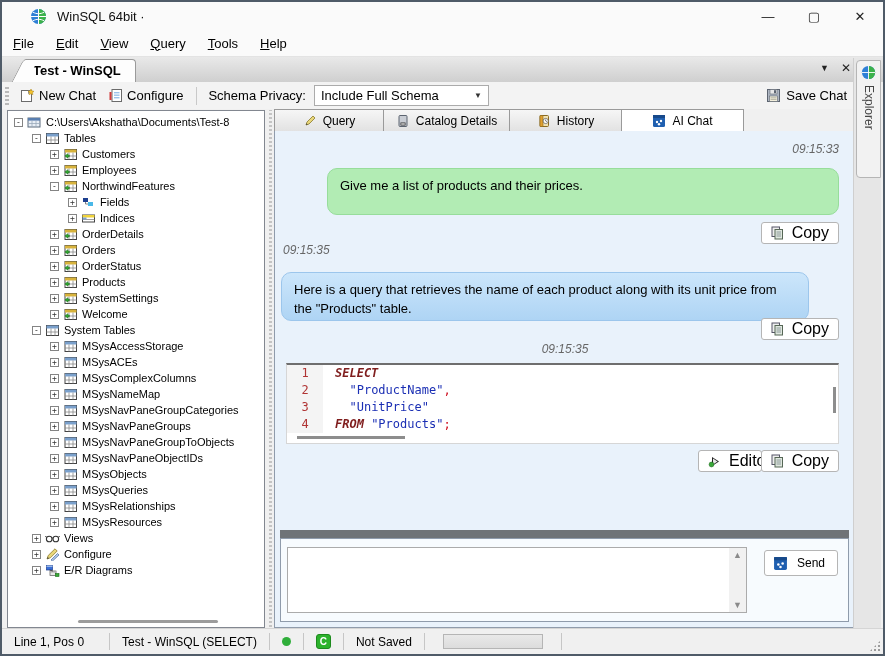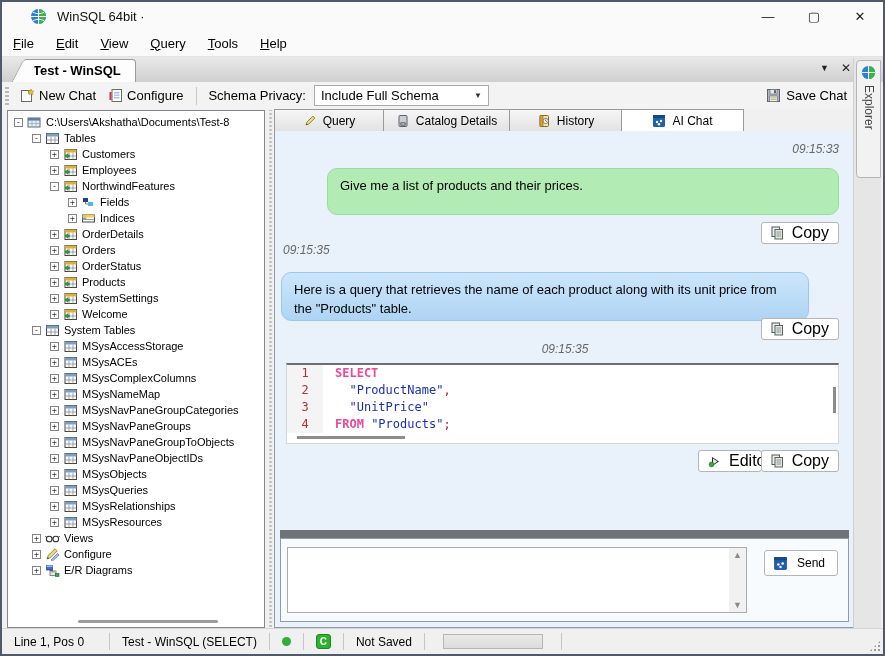--- a/index.html
+++ b/index.html
@@ -56,21 +56,21 @@
   .ts { position:absolute; font-size:12px; font-style:italic; color:#666; }
   .bubble { position:absolute; font-size:13px; padding:8px 12px; border-radius:10px; line-height:1.45; }
   .bubble-user { left:52px; right:16px; top:37px; height:47px; background:#b2ecb4; border:1px solid #97dd9b; }
   .bubble-ai { left:6px; width:528px; top:133px; height:49px; background:#b5d9f7; border:1px solid #9cc6ec; background:linear-gradient(#cce6fb,#aed4f4);margin-top:8px; }
   .chat-btn { position:absolute; height:22px; background:#fff; border:1px solid #b5b5b5; border-radius:3px; display:flex; align-items:center; gap:8px; padding:0 9px; font-size:16px; }
   
   .code-block { position:absolute; left:11px; right:16px; top:232px; height:81px; background:#fff; border:1px solid #d6d6d6; border-top:2px solid #6e6e6e; font-family:"DejaVu Sans Mono",monospace; font-size:12px; }
   .code-line { display:flex; height:17px; line-height:17px; }
   .code-gutter { width:36px; flex:0 0 36px; background:#f4f4f4; color:#b03434; text-align:center; }
   .code-text { padding-left:12px; white-space:pre; }
-  .tok-kw { color:#ec4899; font-weight:bold; }
+  .tok-kw { color:#7f1d1d; font-weight:bold;font-style:italic; }
   .tok-id { color:#1b2fb4; }
   .tok-punct { color:#cf1020; }
   .code-hscroll { position:absolute; left:10px; bottom:4px; width:108px; height:3px; background:#8d8d8d; }
   .code-vscroll { position:absolute; right:2px; top:22px; width:3px; height:26px; background:#8d8d8d; }
   
   .dark-splitter { position:absolute; left:5px; right:6px; top:399px; height:8px; background:#6f7377; }
   .input-panel { position:absolute; left:5px; right:6px; top:407px; bottom:5px; background:#f7fbfe; border:1px solid #8f9bab; }
   .chat-input { position:absolute; left:6px; top:8px; width:460px; height:66px; background:#fff; border:1px solid #ababab; }
   .input-scroll { position:absolute; right:0; top:0; width:17px; height:100%; background:#f1f1f1; display:flex; flex-direction:column; justify-content:space-between; align-items:center; padding:2px 0; color:#8a8a8a; font-size:9px; }
   .send-btn { position:absolute; right:10px; top:11px; width:74px; height:26px; background:#fff; border:1px solid #b5b5b5; border-radius:3px; display:flex; align-items:center; gap:9px; padding:0 8px; font-size:12px; }

